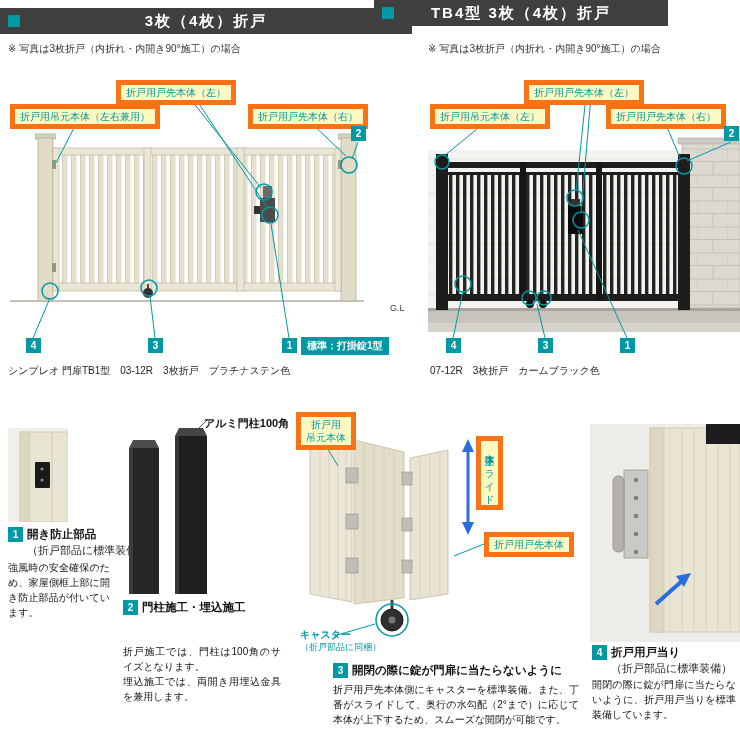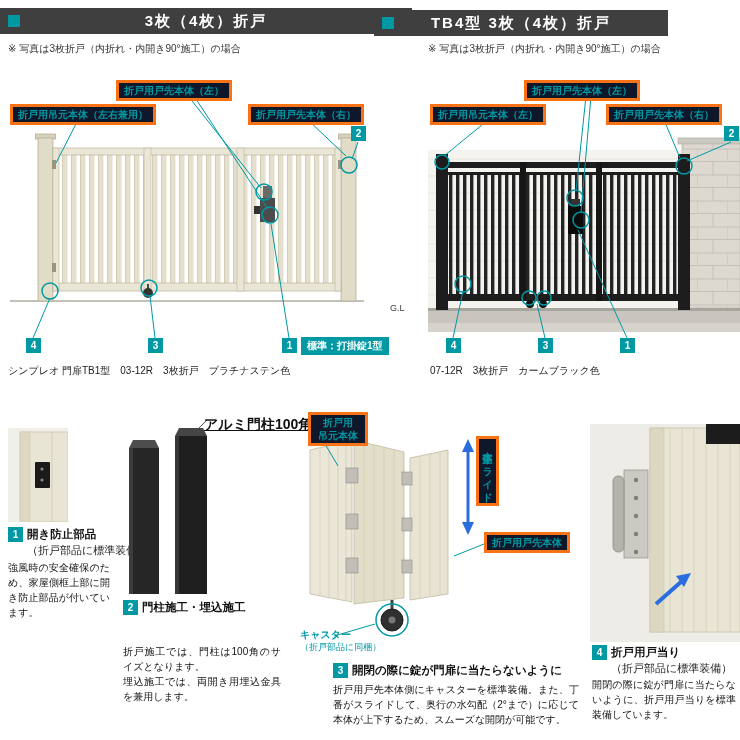--- a/index.html
+++ b/index.html
@@ -7,51 +7,51 @@
   body { font-family:"Liberation Sans","DejaVu Sans",sans-serif; }
   .page { position:relative; width:740px; height:740px; background:#fff; overflow:hidden; }
   .abs { position:absolute; }
   .header-bar { position:absolute; height:26px; background:#3f3f3f; color:#fff;
     display:flex; align-items:center; justify-content:center;
     font-weight:bold; font-size:15px; letter-spacing:2px; }
   .header-sq { position:absolute; left:8px; top:7px; width:12px; height:12px; background:#0099a3; }
   .note { position:absolute; font-size:10px; color:#333; white-space:nowrap; }
   .photo { position:absolute; }
   .photo svg { position:absolute; left:0; top:0; }
-  .callout { position:absolute; border:3px solid #f97316; background:#0f172a; color:#0099a3;
-    font-size:10px; font-weight:bold; padding:1px 5px; white-space:nowrap; line-height:1.3; z-index:3; }
+  .callout { position:absolute; border:5px solid #f97316; background:#fef9c3; color:#0099a3;
+    font-size:10px; font-weight:normal; padding:1px 5px; white-space:nowrap; line-height:1.3; z-index:3; }
   .callout.twoline { white-space:normal; text-align:center; width:60px; }
   .callout.vert { writing-mode:vertical-rl; text-orientation:upright; padding:5px 2px;
     letter-spacing:1px; white-space:nowrap; }
   .marker { position:absolute; width:15px; height:15px; background:#0099a3; color:#fff;
     font-size:10px; font-weight:bold; display:flex; align-items:center; justify-content:center; z-index:3; }
   .std-box { position:absolute; background:#0099a3; color:#fff; font-size:10px; font-weight:bold;
     padding:2px 6px; white-space:nowrap; z-index:3; }
   .caption { position:absolute; font-size:10px; color:#222; white-space:nowrap; }
   .gl { position:absolute; font-size:9px; color:#444; }
   .badge { position:absolute; width:15px; height:15px; background:#0099a3; color:#fff;
     font-size:10px; font-weight:bold; display:flex; align-items:center; justify-content:center; }
   .d-title { position:absolute; font-size:11.5px; font-weight:bold; color:#111; white-space:nowrap; }
   .d-sub { position:absolute; font-size:11px; color:#222; white-space:nowrap; }
   .d-body { position:absolute; font-size:10px; color:#111; line-height:1.5;
     text-align:justify; white-space:pre-line; }
   .teal-label { position:absolute; color:#0099a3; font-weight:bold; font-size:10px; white-space:nowrap; }
   .teal-sub { position:absolute; color:#0099a3; font-size:9px; white-space:nowrap; }
-  .photo-label { position:absolute; font-size:14px; font-weight:bold; color:#111; white-space:nowrap;text-decoration:underline; }
+  .photo-label { position:absolute; font-size:11px; font-weight:bold; color:#111; white-space:nowrap; }
 </style>
 </head>
 <body>
 
 <div class="page">
 
   <div class="header-bar" style="left:0;top:8px;width:412px">
     <span class="header-sq"></span>
     <span>3枚（4枚）折戸</span>
   </div>
-  <div class="header-bar" style="left:374px;top:10px;width:294px">
+  <div class="header-bar" style="left:374px;top:0;width:294px">
     <span class="header-sq"></span>
     <span>TB4型 3枚（4枚）折戸</span>
   </div>
 
   <div class="note" style="left:8px;top:42px">※ 写真は3枚折戸（内折れ・内開き90°施工）の場合</div>
   <div class="note" style="left:428px;top:42px">※ 写真は3枚折戸（内折れ・内開き90°施工）の場合</div>
 
   <div class="photo" style="left:8px;top:58px;width:358px;height:312px">
     <svg width="358" height="312" viewBox="0 0 358 312">
       <defs>
@@ -244,21 +244,21 @@
       <polygon points="166,116 178,116 172,129"></polygon>
     </g>
     <line x1="172" y1="44" x2="172" y2="118" stroke="#2a6ddf" stroke-width="3"></line>
 
     <g stroke="#0099a3" stroke-width="1" fill="none">
       <line x1="29" y1="38" x2="42" y2="60"></line>
       <line x1="188" y1="138" x2="158" y2="150"></line>
       <line x1="38" y1="230" x2="79" y2="218"></line>
     </g>
   </svg>
-  <div class="callout twoline" style="left:308px;top:412px">
+  <div class="callout twoline" style="left:296px;top:412px">
     <span>折戸用</span><br>
     <span>吊元本体</span>
   </div>
   <div class="callout vert" style="left:476px;top:436px">本体上下スライド</div>
   <div class="callout" style="left:484px;top:532px">折戸用戸先本体</div>
   <div class="teal-label" style="left:300px;top:628px">キャスター</div>
   <div class="teal-sub" style="left:300px;top:641px">（折戸部品に同梱）</div>
   <div class="badge" style="left:333px;top:663px">3</div>
   <div class="d-title" style="left:352px;top:663px">開閉の際に錠が門扉に当たらないように</div>
   <div class="d-body" style="left:333px;top:682px;width:246px">折戸用戸先本体側にキャスターを標準装備。また、丁番がスライドして、奥行の水勾配（2°まで）に応じて本体が上下するため、スムーズな開閉が可能です。</div>

